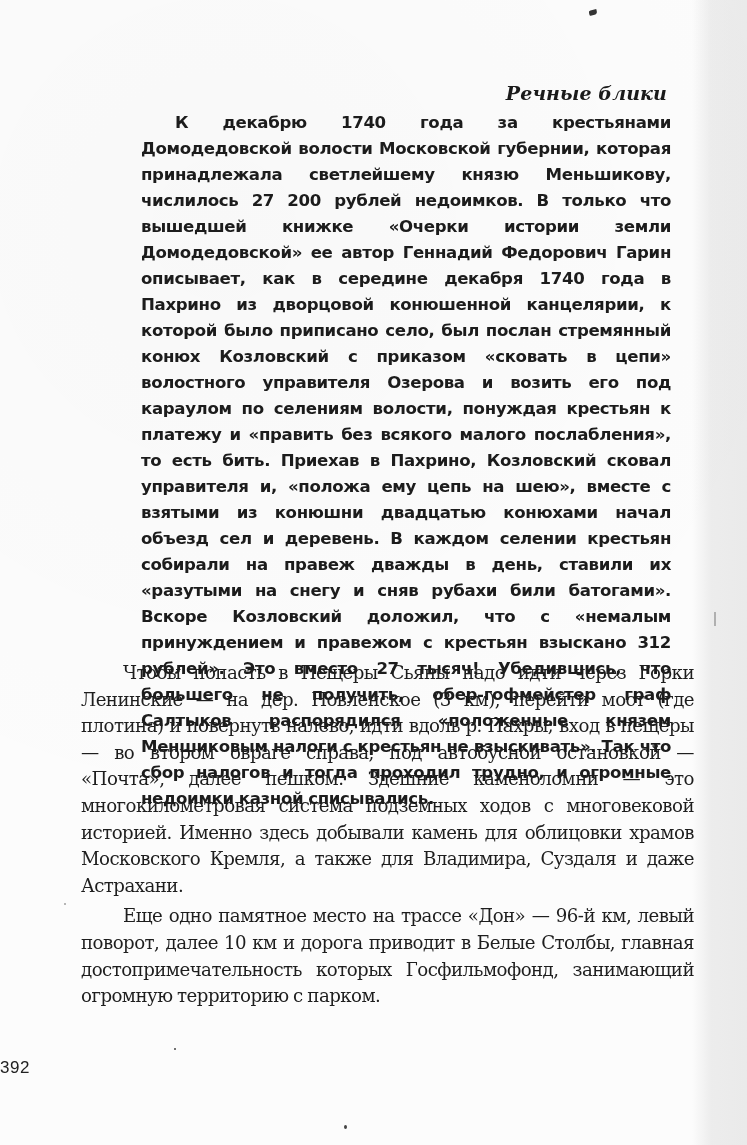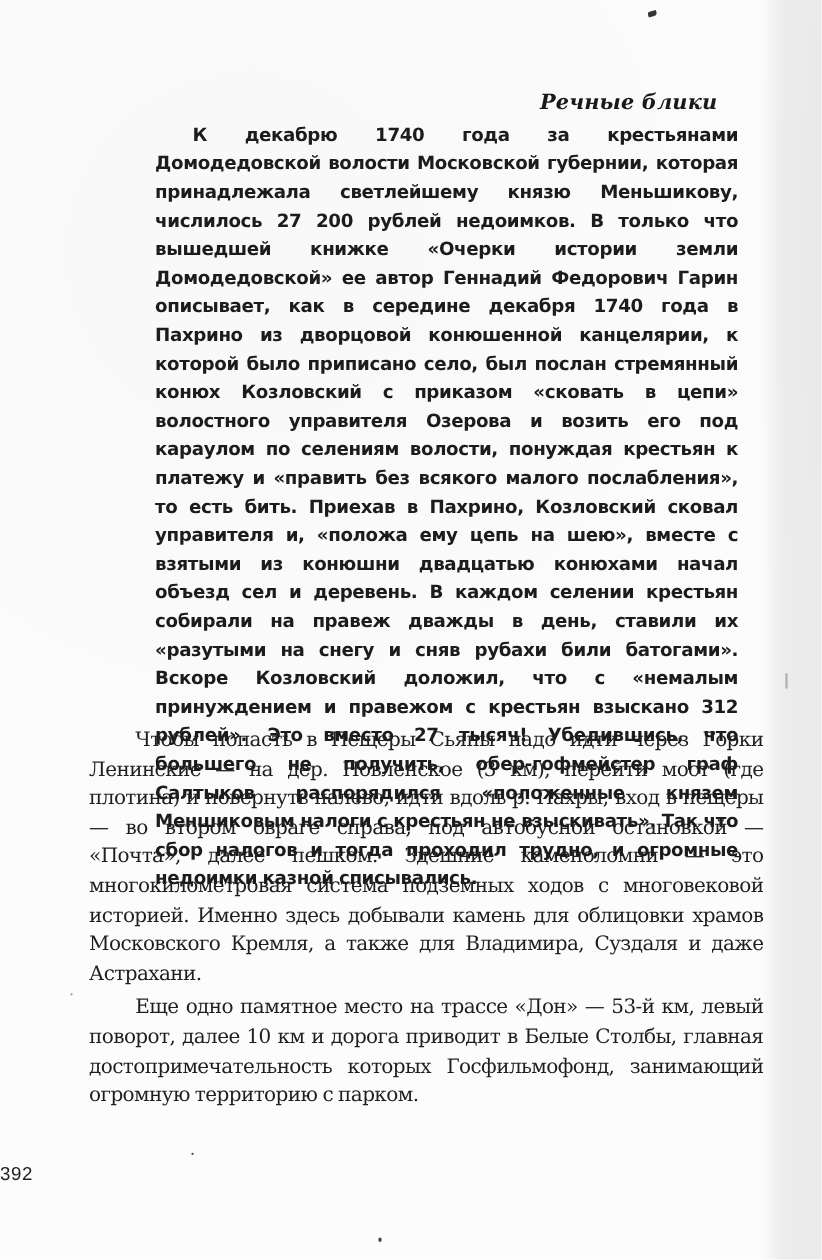--- a/index.html
+++ b/index.html
@@ -31,21 +31,21 @@
     .mark-top {
       position: absolute;
       left: 589px; top: 10px;
       width: 8px; height: 5px;
       background: #333;
       border-radius: 2px 0 3px 1px;
       transform: rotate(-15deg);
     }
     .running-head {
       position: absolute;
-      right: 95px; top: 82px;
+      right: 80px; top: 82px;
       font-family: "DejaVu Serif", serif;
       font-style: italic;
       font-weight: bold;
       font-size: 19px;
       color: #1a1a1a;
       letter-spacing: 0.1px;
     }
     .sidebar-block {
       position: absolute;
       left: 141px; top: 110px;
@@ -110,21 +110,21 @@
   <div class="mark-top"></div>
 
   <div class="running-head">Речные блики</div>
 
   <div class="sidebar-block">
     <p>К декабрю 1740 года за крестьянами Домодедовской волости Московской губернии, которая принадлежала светлейшему князю Меньшикову, числилось 27 200 рублей недоимков. В только что вышедшей книжке «Очерки истории земли Домодедовской» ее автор Геннадий Федорович Гарин описывает, как в середине декабря 1740 года в Пахрино из дворцовой конюшенной канцелярии, к которой было приписано село, был послан стремянный конюх Козловский с приказом «сковать в цепи» волостного управителя Озерова и возить его под караулом по селениям волости, понуждая крестьян к платежу и «править без всякого малого послабления», то есть бить. Приехав в Пахрино, Козловский сковал управителя и, «положа ему цепь на шею», вместе с взятыми из конюшни двадцатью конюхами начал объезд сел и деревень. В каждом селении крестьян собирали на правеж дважды в день, ставили их «разутыми на снегу и сняв рубахи били батогами». Вскоре Козловский доложил, что с «немалым принуждением и правежом с крестьян взыскано 312 рублей». Это вместо 27 тысяч! Убедившись, что большего не получить, обер-гофмейстер граф Салтыков распорядился «положенные князем Меншиковым налоги с крестьян не взыскивать». Так что сбор налогов и тогда проходил трудно, и огромные недоимки казной списывались.</p>
   </div>
 
   <div class="main-block">
     <p>Чтобы попасть в Пещеры Сьяны надо идти через Горки Ленинские — на дер. Новленское (3 км), перейти мост (где плотина) и повернуть налево, идти вдоль р. Пахры; вход в пещеры — во втором овраге справа, под автобусной остановкой — «Почта», далее пешком. Здешние каменоломни — это многокилометровая система подземных ходов с многовековой историей. Именно здесь добывали камень для облицовки храмов Московского Кремля, а также для Владимира, Суздаля и даже Астрахани.</p>
-    <p>Еще одно памятное место на трассе «Дон» — 53-й км, левый поворот, далее 10 км и дорога приводит в Белые Столбы, главная достопримечательность которых Госфильмофонд, занимающий огромную территорию с парком.</p>
+    <p>Еще одно памятное место на трассе «Дон» — 96-й км, левый поворот, далее 10 км и дорога приводит в Белые Столбы, главная достопримечательность которых Госфильмофонд, занимающий огромную территорию с парком.</p>
   </div>
 
   <div class="margin-mark"></div>
 
   <div class="page-number">392</div>
 
   <div class="speck" style="left:174px;top:1048px;width:2px;height:2px;"></div>
   <div class="speck" style="left:344px;top:1125px;width:3px;height:4px;"></div>
   <div class="speck" style="left:64px;top:903px;width:2px;height:2px;opacity:0.5;"></div>
 </div>

